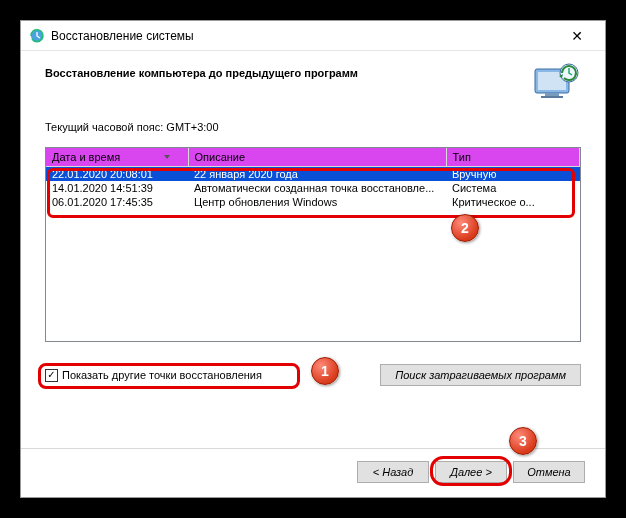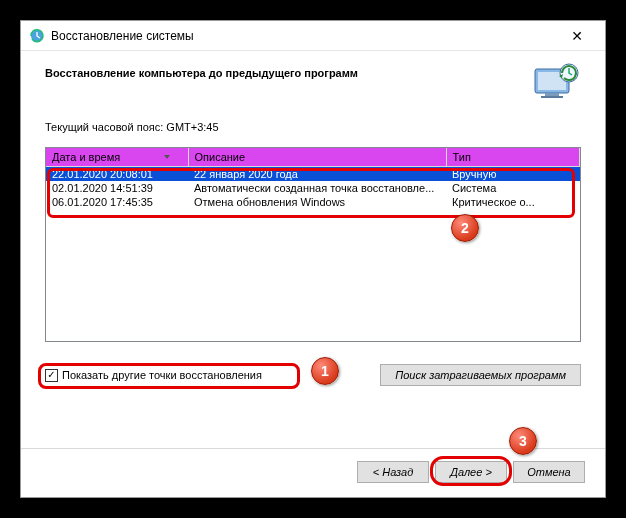--- a/index.html
+++ b/index.html
@@ -187,21 +187,21 @@
         <rect x="8" y="33" width="22" height="2" fill="#5a7a9d"></rect>
         <circle cx="36" cy="10" r="9" fill="#eef6ff" stroke="#3a6aa0"></circle>
         <path d="M36 5 v5 l3 2" stroke="#2a6" stroke-width="1.5" fill="none"></path>
         <path d="M29 10 a7 7 0 1 1 2 5" stroke="#2a8a3a" stroke-width="2" fill="none"></path>
         <polygon points="29,15 26,13 30,11" fill="#2a8a3a"></polygon>
       </svg>
     </div>
   </div>
 
   <div class="body-area">
-    <div class="tz-label">Текущий часовой пояс: GMT+3:45</div>
+    <div class="tz-label">Текущий часовой пояс: GMT+3:00</div>
 
     <div class="table-wrap" style="position:relative;">
       <table>
         <colgroup>
             <col class="col-date">
             <col class="col-desc">
             <col class="col-type">
           </colgroup>
         <thead>
           <tr>
@@ -210,27 +210,27 @@
             <th><span>Тип</span></th>
           </tr>
         </thead>
         <tbody id="tbody">
             <tr class="selected">
               <td>22.01.2020 20:08:01</td>
               <td>22 января 2020 года</td>
               <td>Вручную</td>
             </tr>
             <tr>
-              <td>02.01.2020 14:51:39</td>
+              <td>14.01.2020 14:51:39</td>
               <td>Автоматически созданная точка восстановле...</td>
               <td>Система</td>
             </tr>
             <tr>
               <td>06.01.2020 17:45:35</td>
-              <td>Отмена обновления Windows</td>
+              <td>Центр обновления Windows</td>
               <td>Критическое о...</td>
             </tr>
           </tbody>
       </table>
       <div class="highlight-rows" style="left:1px; top:20px; width:528px; height:50px;"></div>
       <div class="marker" style="left:405px; top:66px;">
           <span>2</span>
         </div>
     </div>
 

